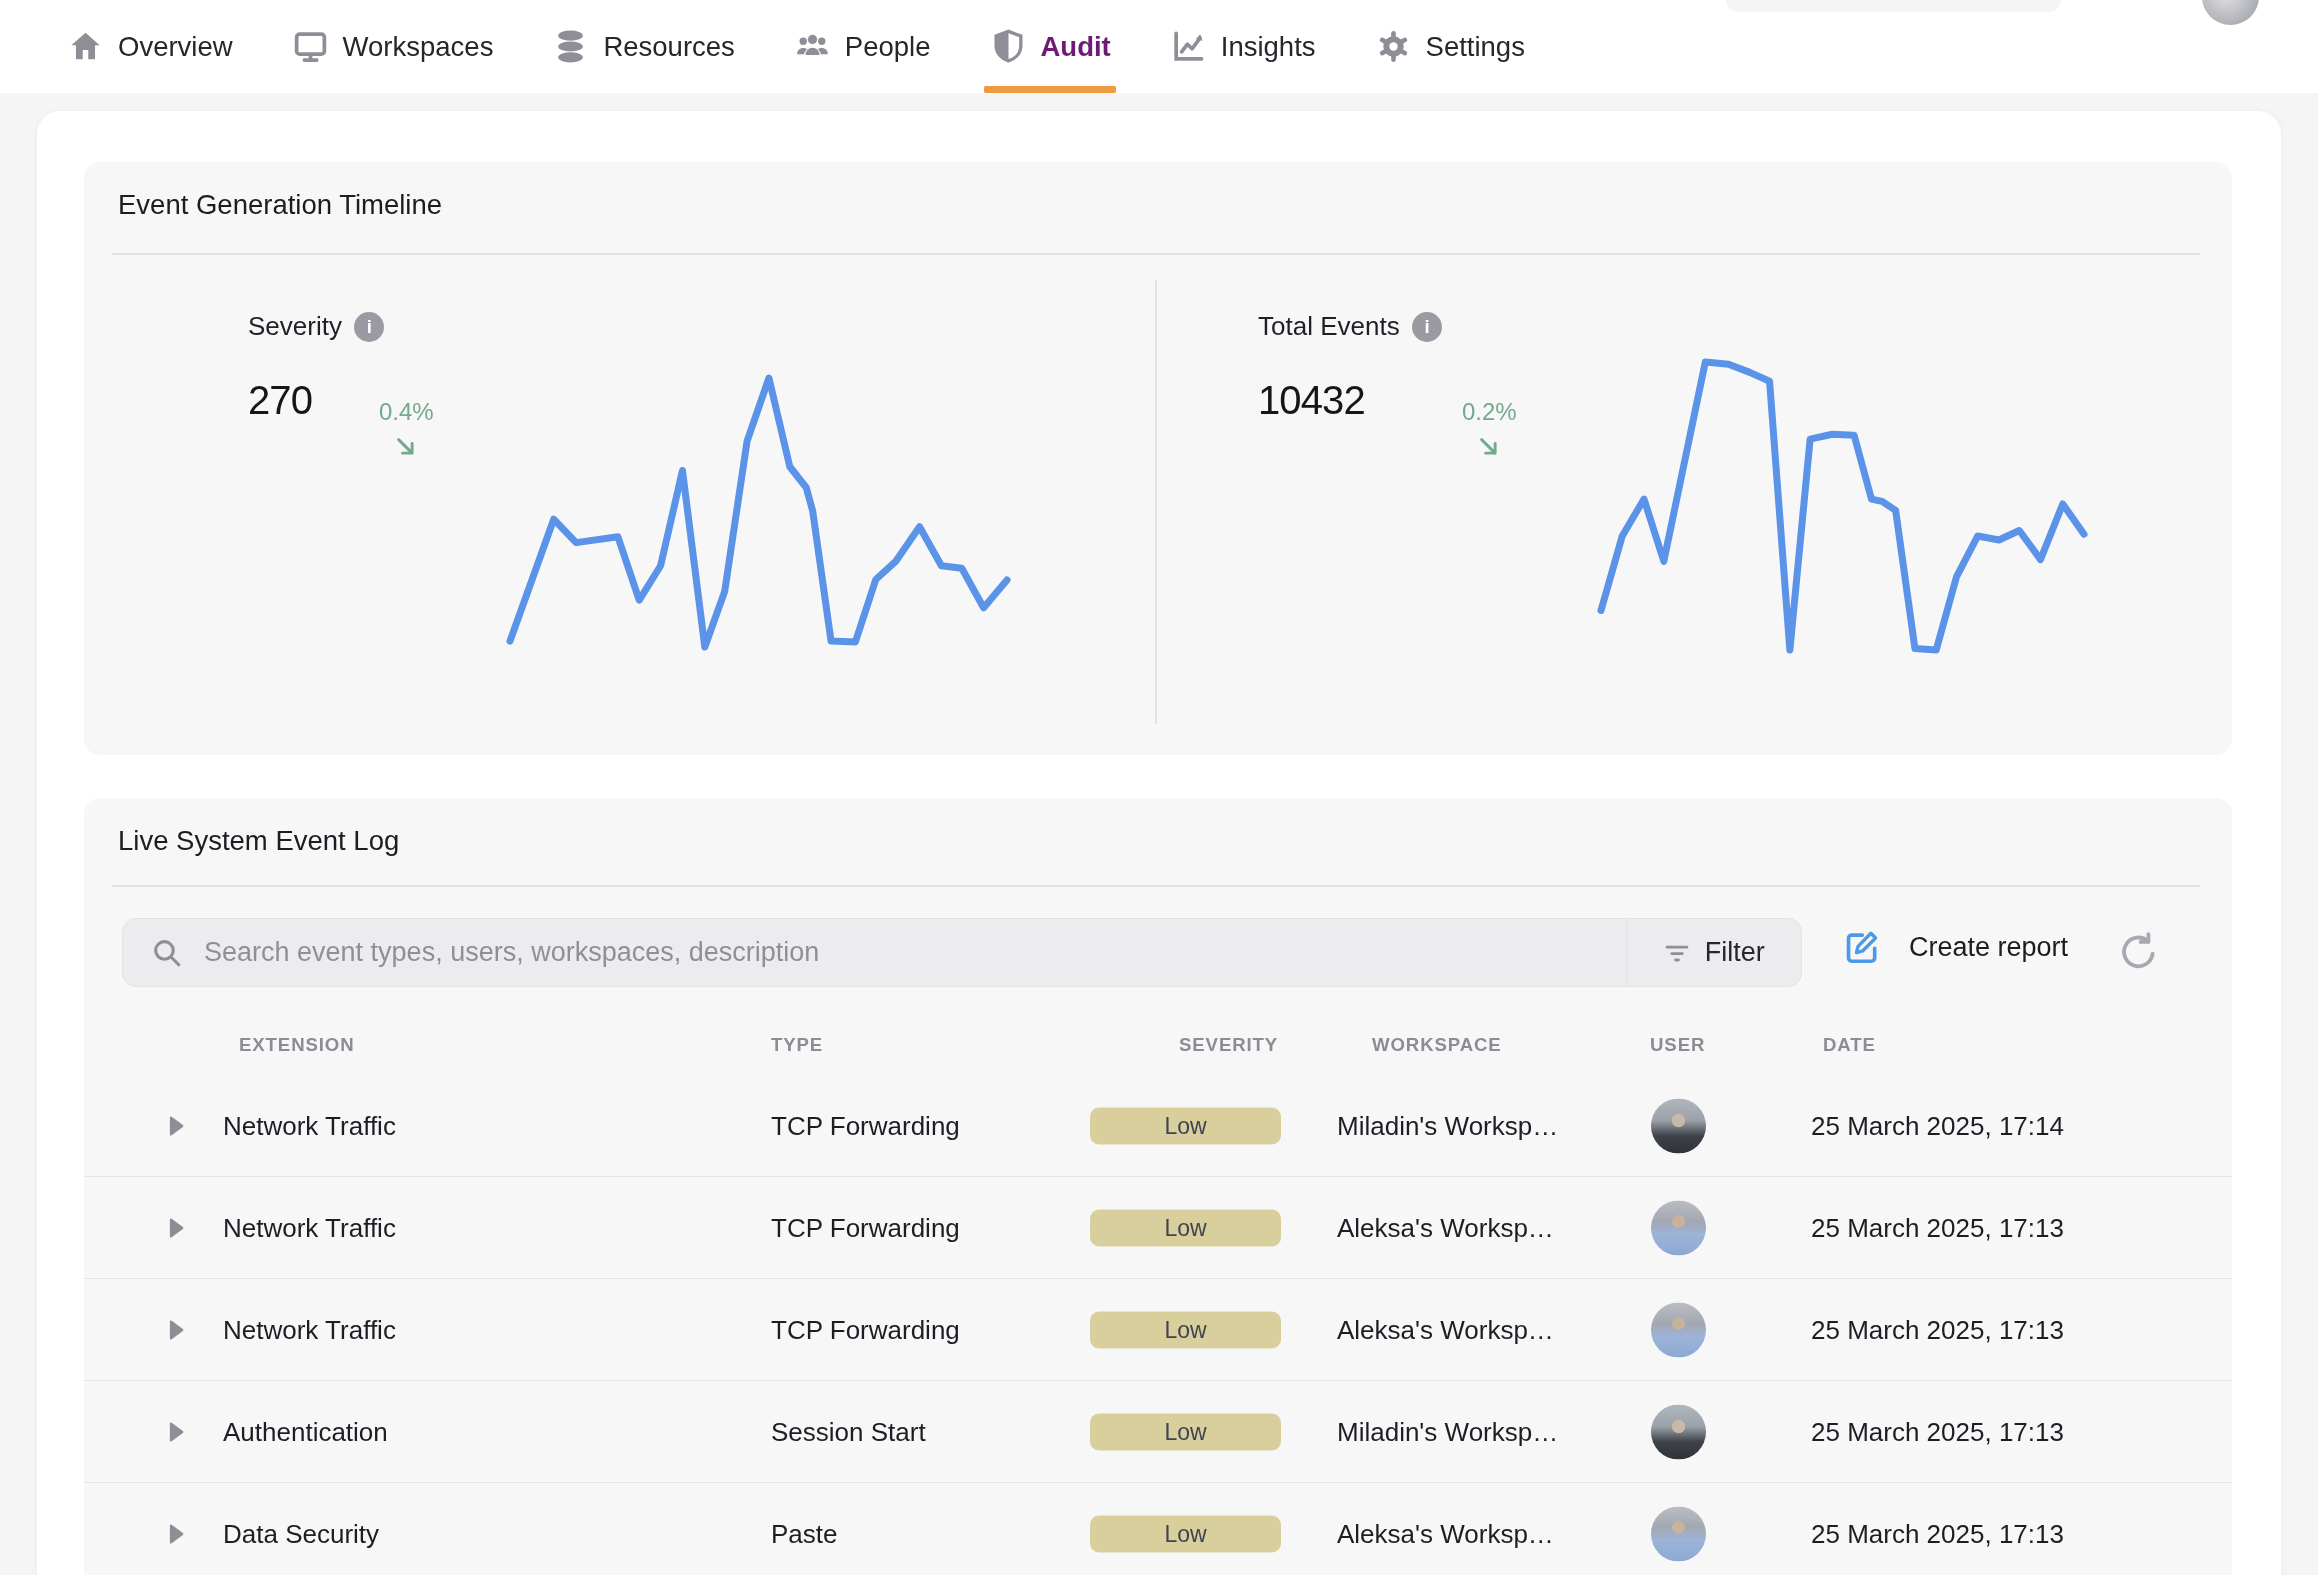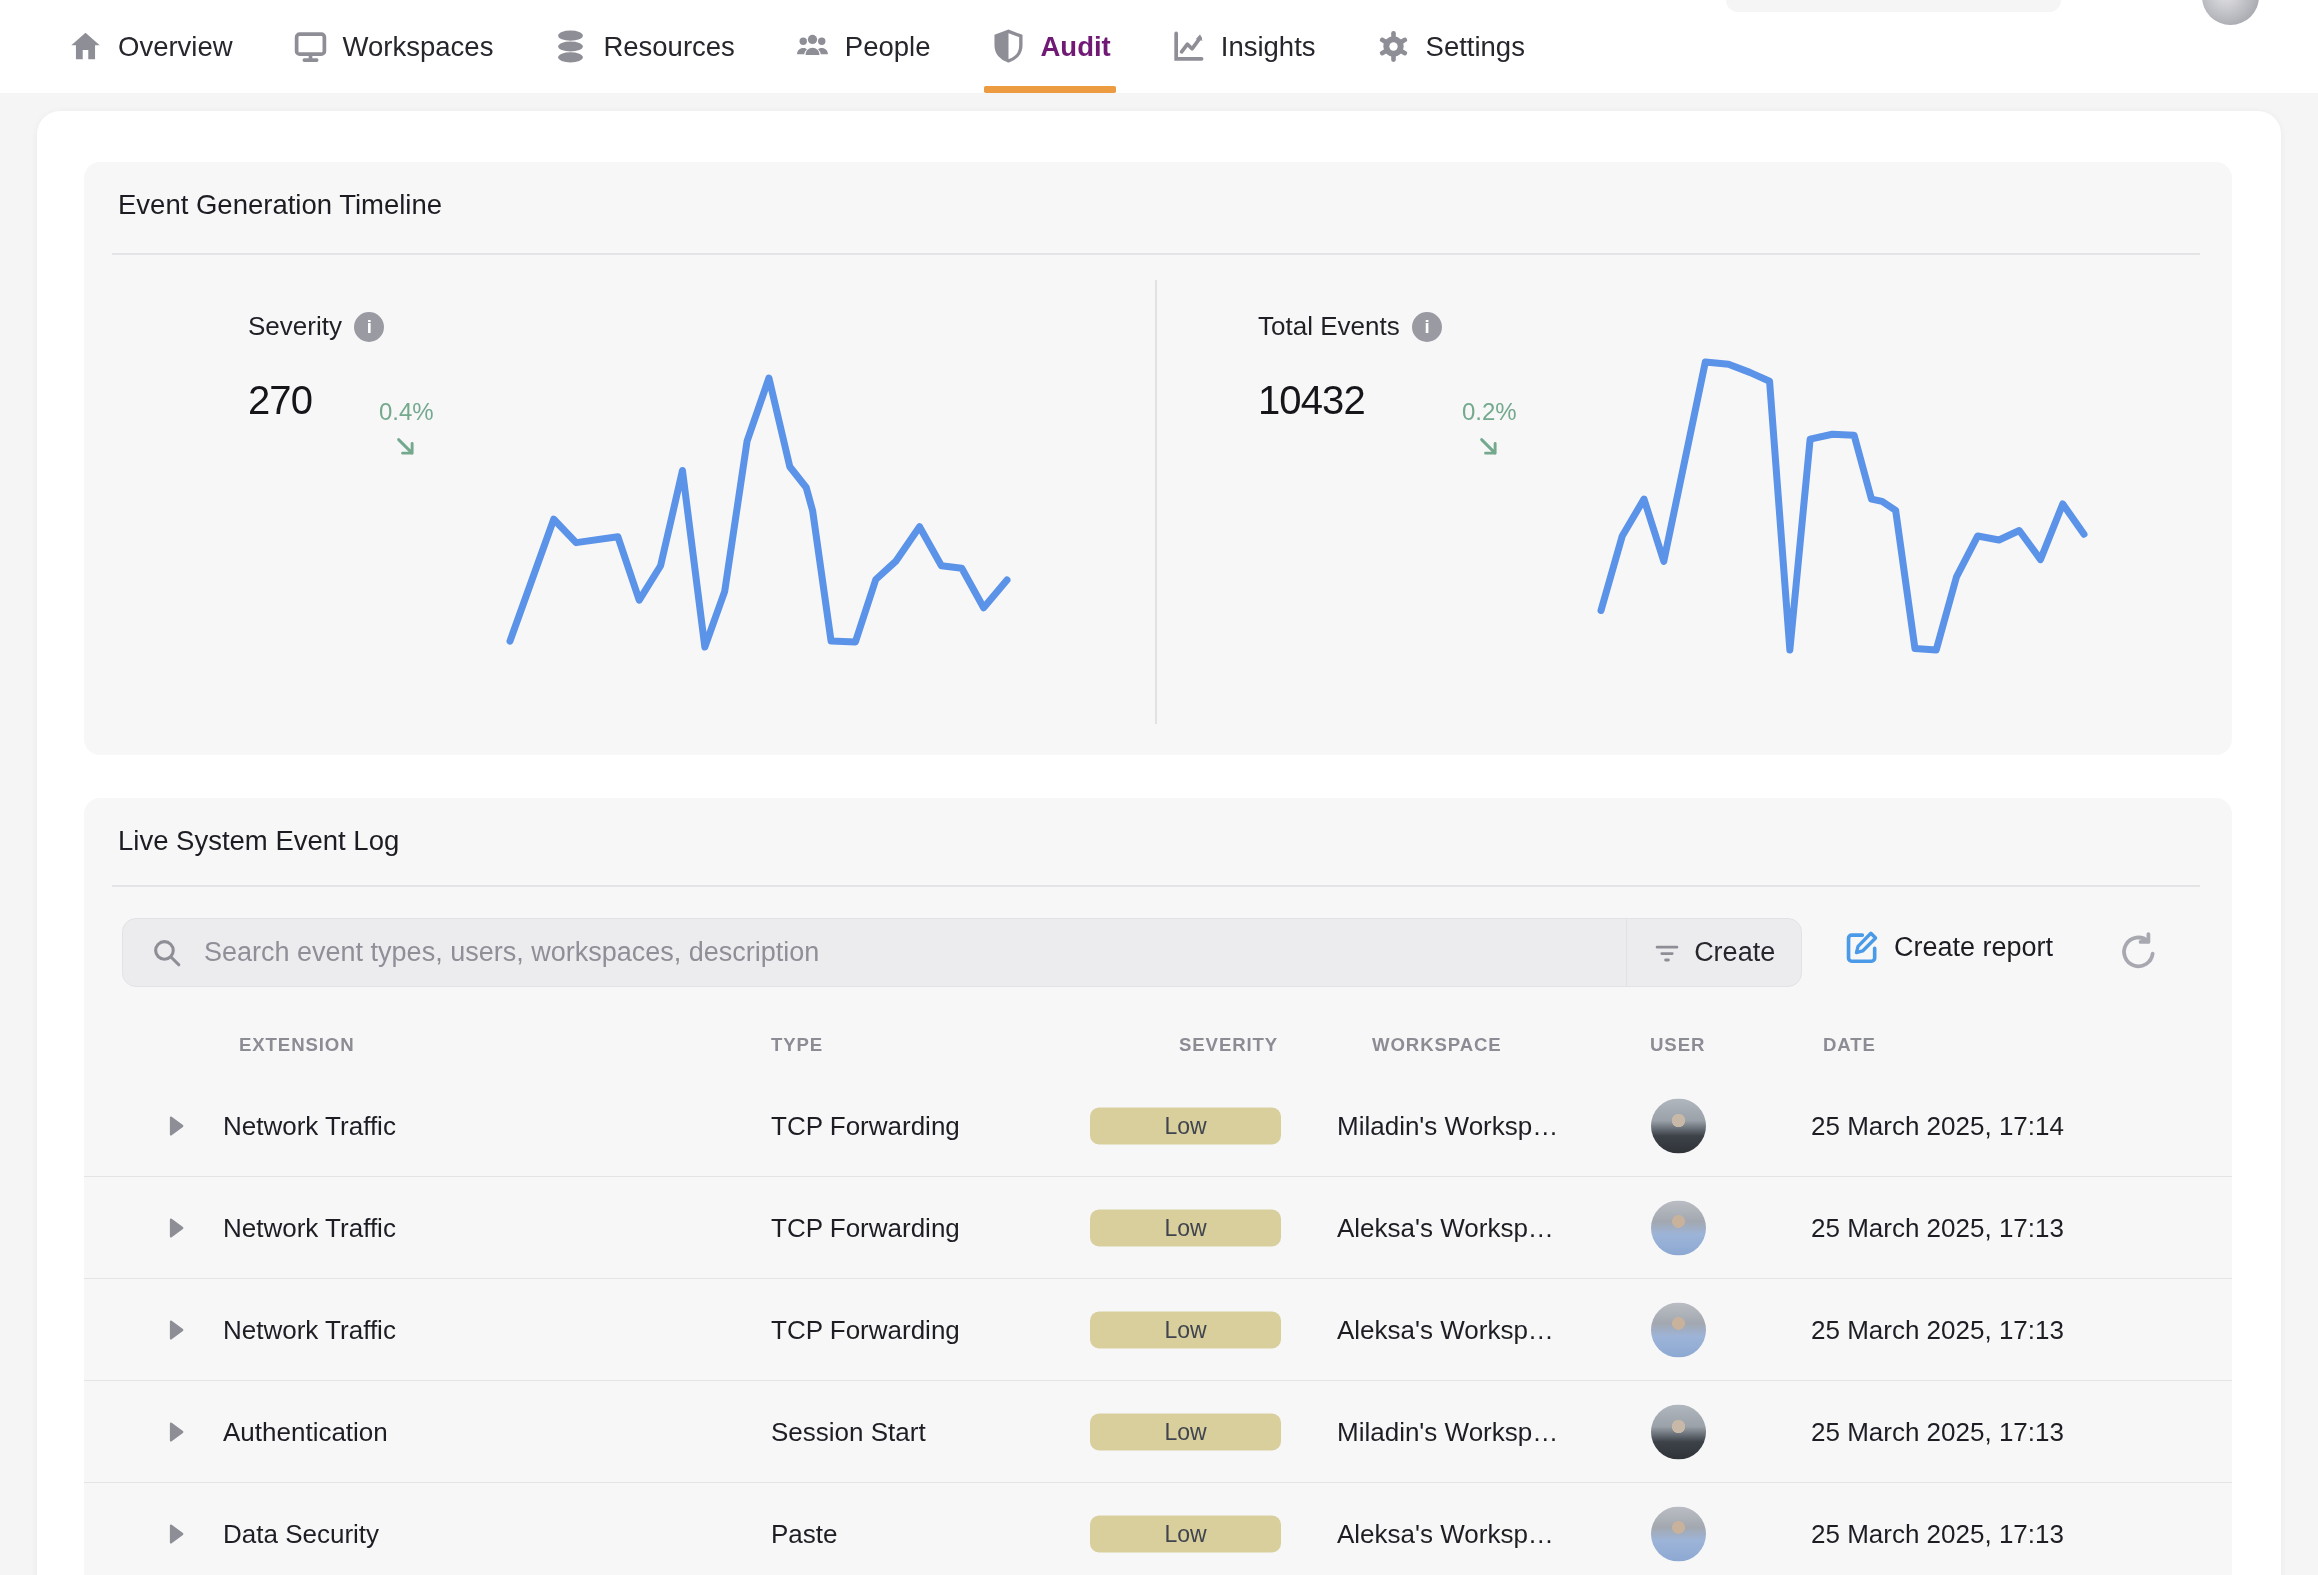--- a/index.html
+++ b/index.html
@@ -50,21 +50,21 @@
   .search-row{position:absolute;left:38px;top:120px;width:1680px;height:69px;background:#ececee;
               border:1.8px solid #e2e2e4;border-radius:14px;box-sizing:border-box;
               display:flex;align-items:center;}
   .search-row svg.mag{width:34px;height:34px;margin-left:27px;flex:0 0 auto;}
   .search-input{flex:1;border:none;background:transparent;outline:none;margin-left:18px;
                 font-size:27px;color:#33333a;font-family:inherit;min-width:0;}
   .search-input::placeholder{color:#8f8f98;}
   .filter-btn{width:174px;height:100%;border-left:1.8px solid #e2e2e4;display:flex;align-items:center;
               justify-content:center;gap:13.3px;font-size:27px;color:#26262d;cursor:pointer;}
   .filter-btn svg{width:28px;height:28px;}
-  .create-report{position:absolute;left:1759px;top:130px;display:flex;align-items:center;gap:13px;
+  .create-report{position:absolute;left:1759px;top:130px;display:flex;align-items:center;gap:28px;
                  font-size:27px;color:#1c1c22;cursor:pointer;justify-content:center;}
   .create-report svg{width:38px;height:38px;}
   .refresh-btn{position:absolute;left:2034px;top:133px;width:41px;height:41px;cursor:pointer;}
   .refresh-btn svg{width:41px;height:41px;}
 
   
   .thead{position:absolute;left:0;top:236px;width:100%;height:41px;}
   .th{position:absolute;font-size:18.6px;font-weight:bold;color:#8c8c95;letter-spacing:0.9px;}
   .rows{position:absolute;left:0;top:277px;width:100%;}
   .trow{position:relative;height:101px;border-bottom:1.8px solid #e4e4e6;}
@@ -207,21 +207,21 @@
       <div class="search-row">
         <svg class="mag" viewBox="0 0 24 24">
             <circle cx="10.2" cy="10.2" r="6.2" fill="none" class="icon-gray" stroke-width="2.2"></circle>
             <path d="M15 15l5.3 5.3" fill="none" class="icon-gray" stroke-width="2.2" stroke-linecap="round"></path>
           </svg>
         <input class="search-input" type="text" placeholder="Search event types, users, workspaces, description" style="">
         <div class="filter-btn">
           <svg viewBox="0 0 24 24">
               <path d="M3.5 7h17M7.5 12.5h9M10.8 18h2.4" fill="none" class="icon-gray" stroke-width="2.4" stroke-linecap="round"></path>
             </svg>
-          <span>Create</span>
+          <span>Filter</span>
         </div>
       </div>
 
       <div class="create-report">
         <svg viewBox="0 0 24 24">
             <path d="M20 12.8V19a2 2 0 0 1-2 2H5.5a2 2 0 0 1-2-2V6.5a2 2 0 0 1 2-2h6.7" fill="none" stroke="#4a9ae8" stroke-width="2.3" stroke-linecap="round"></path>
             <path d="M17.6 3.3l3 3L12.4 14.5l-3.9 1 1-3.9z" fill="none" stroke="#4a9ae8" stroke-width="2.1" stroke-linejoin="round"></path>
           </svg>
         <span>Create report</span>
       </div>

